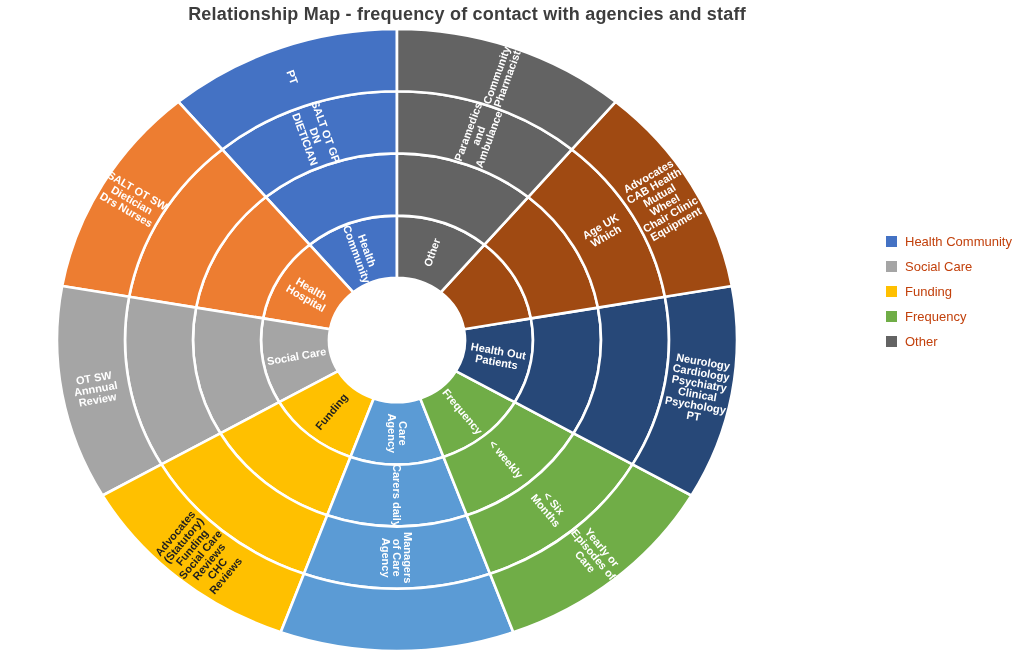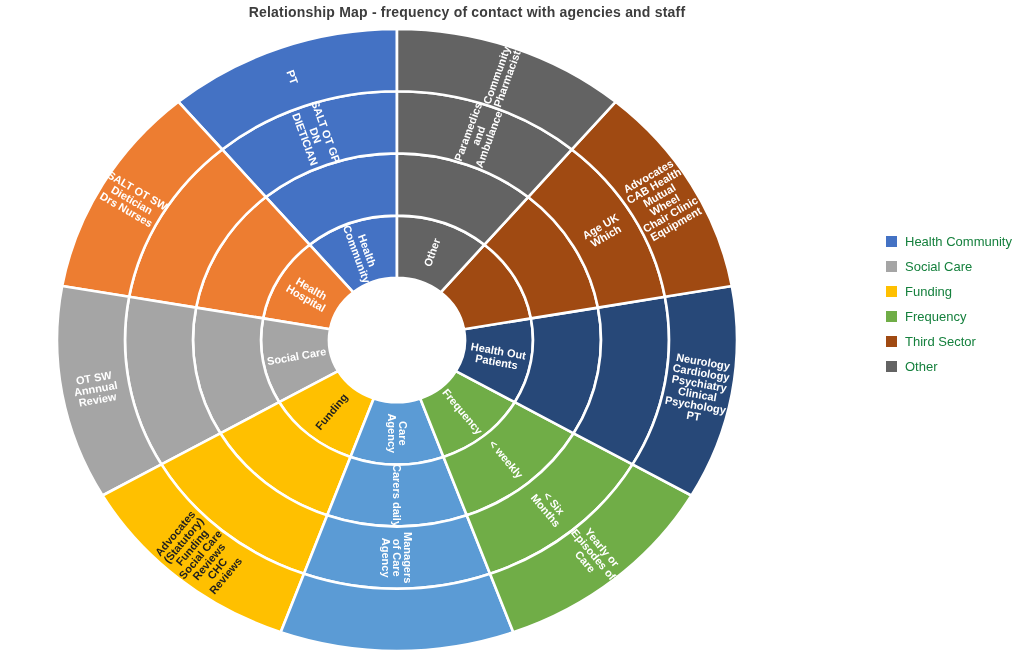--- a/index.html
+++ b/index.html
@@ -2,33 +2,33 @@
 <html><head>
 <meta charset="utf-8">
 <style>
   html,body{margin:0;padding:0;}
   body{
     width:1024px;height:662px;position:relative;overflow:hidden;
     background:#ffffff;font-family:"Liberation Sans",sans-serif;
   }
   .chart-title{
     position:absolute;top:4px;left:0;width:934px;text-align:center;
-    font-size:14px;font-weight:bold;color:#3d3d3d;letter-spacing:0.2px;
+    font-size:18px;font-weight:bold;color:#3d3d3d;letter-spacing:0.2px;
   }
   #sunburst{position:absolute;left:0;top:0;}
   .wedge{stroke:#ffffff;stroke-width:2.6;stroke-linejoin:round;}
   .seg-label{
     font-family:"Liberation Sans",sans-serif;font-size:11px;font-weight:600;
     text-anchor:middle;dominant-baseline:central;
   }
   .seg-label tspan{dominant-baseline:central;}
   .legend{position:absolute;left:886px;top:229px;}
   .legend-item{display:flex;align-items:center;height:25px;}
   .legend-swatch{width:11px;height:11px;flex:0 0 11px;margin-right:8px;}
-  .legend-label{font-size:13px;color:#15803d;white-space:nowrap;}
+  .legend-label{font-size:13px;color:#c2410c;white-space:nowrap;}
 </style>
 </head>
 <body>
 
 <div class="chart-title">Relationship Map - frequency of contact with agencies and staff</div>
 
 <svg id="sunburst" width="1024" height="662" viewBox="0 0 1024 662">
     <path d="M309.58 244.70 A136.00 124.40 0 0 1 397.00 215.60 L397.00 277.80 A68.00 62.20 0 0 0 353.29 292.35 Z" fill="#4472C4" class="wedge"></path>
     <path d="M265.87 197.06 A204.00 186.60 0 0 1 397.00 153.40 L397.00 215.60 A136.00 124.40 0 0 0 309.58 244.70 Z" fill="#4472C4" class="wedge"></path>
     <path d="M222.16 149.41 A272.00 248.80 0 0 1 397.00 91.20 L397.00 153.40 A204.00 186.60 0 0 0 265.87 197.06 Z" fill="#4472C4" class="wedge"></path>
@@ -101,20 +101,16 @@
     </div>
     <div class="legend-item">
       <span class="legend-swatch" style="background: rgb(255, 192, 0);"></span>
       <span class="legend-label">Funding</span>
     </div>
     <div class="legend-item">
       <span class="legend-swatch" style="background: rgb(112, 173, 71);"></span>
       <span class="legend-label">Frequency</span>
     </div>
     <div class="legend-item">
-      <span class="legend-swatch" style="background: rgb(160, 74, 18);"></span>
-      <span class="legend-label">Third Sector</span>
-    </div>
-    <div class="legend-item">
       <span class="legend-swatch" style="background: rgb(99, 99, 99);"></span>
       <span class="legend-label">Other</span>
     </div>
   </div>
 
 </body></html>

